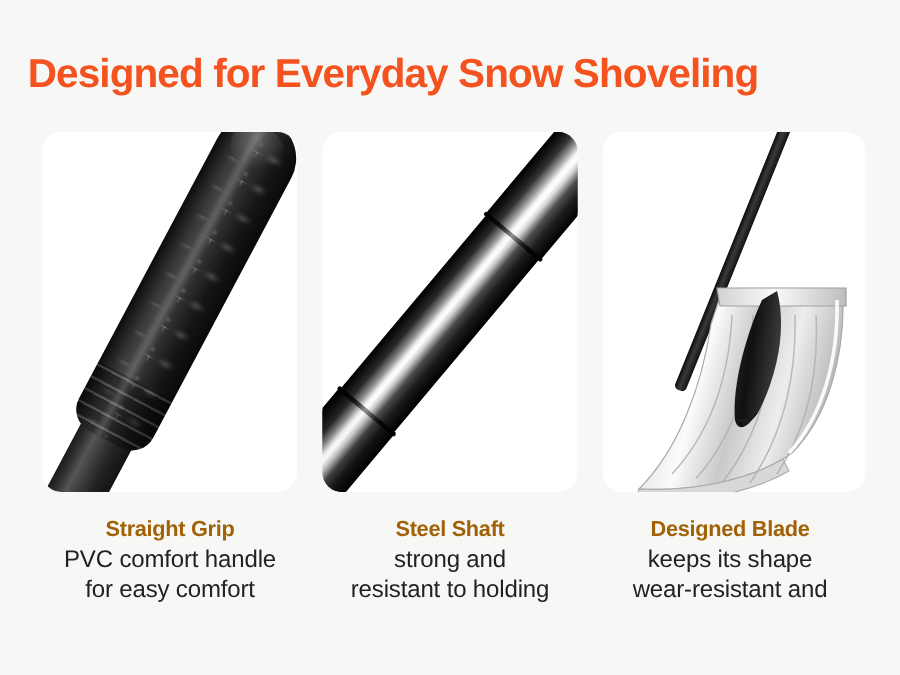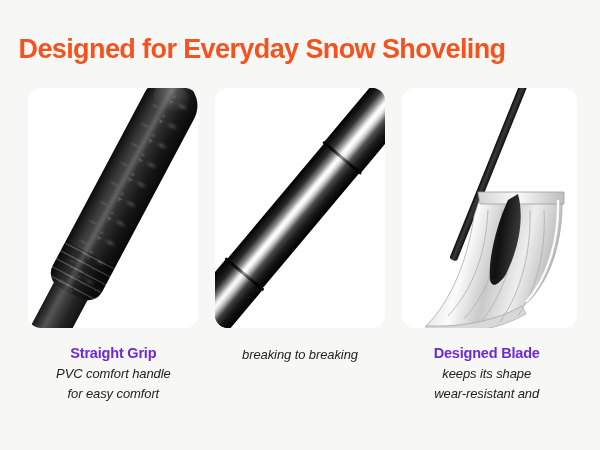--- a/index.html
+++ b/index.html
@@ -254,31 +254,30 @@
     height: 70px;
     display: flex;
   }
   .cap {
     flex: 1 1 0;
     text-align: center;
   }
   .cap-title {
     font-size: 14.5px;
     font-weight: bold;
-    color: #6d28d9;
+    color: #a16207;
     line-height: 19px;
     letter-spacing: -0.2px;
   }
   .cap-body {
-    font-size: 13px;
+    font-size: 16px;
     color: #222222;
     line-height: 18px;
     margin-top: 2px;
     letter-spacing: -0.1px;
-    font-style: italic;
   }
 </style>
 </head>
 <body>
 
 <div class="banner">
 
   <div class="title">Designed for Everyday Snow Shoveling</div>
 
   <div class="cards">
@@ -364,21 +363,23 @@
 
   <div class="captions">
 
     <div class="cap">
       <div class="cap-title">Straight Grip</div>
       <div class="cap-body">PVC comfort handle</div>
       <div class="cap-body">for easy comfort</div>
     </div>
 
     <div class="cap">
-      <div class="cap-body">breaking to breaking</div>
+      <div class="cap-title">Steel Shaft</div>
+      <div class="cap-body">strong and</div>
+      <div class="cap-body">resistant to holding</div>
     </div>
 
     <div class="cap">
       <div class="cap-title">Designed Blade</div>
       <div class="cap-body">keeps its shape</div>
       <div class="cap-body">wear-resistant and</div>
     </div>
 
   </div>
 

